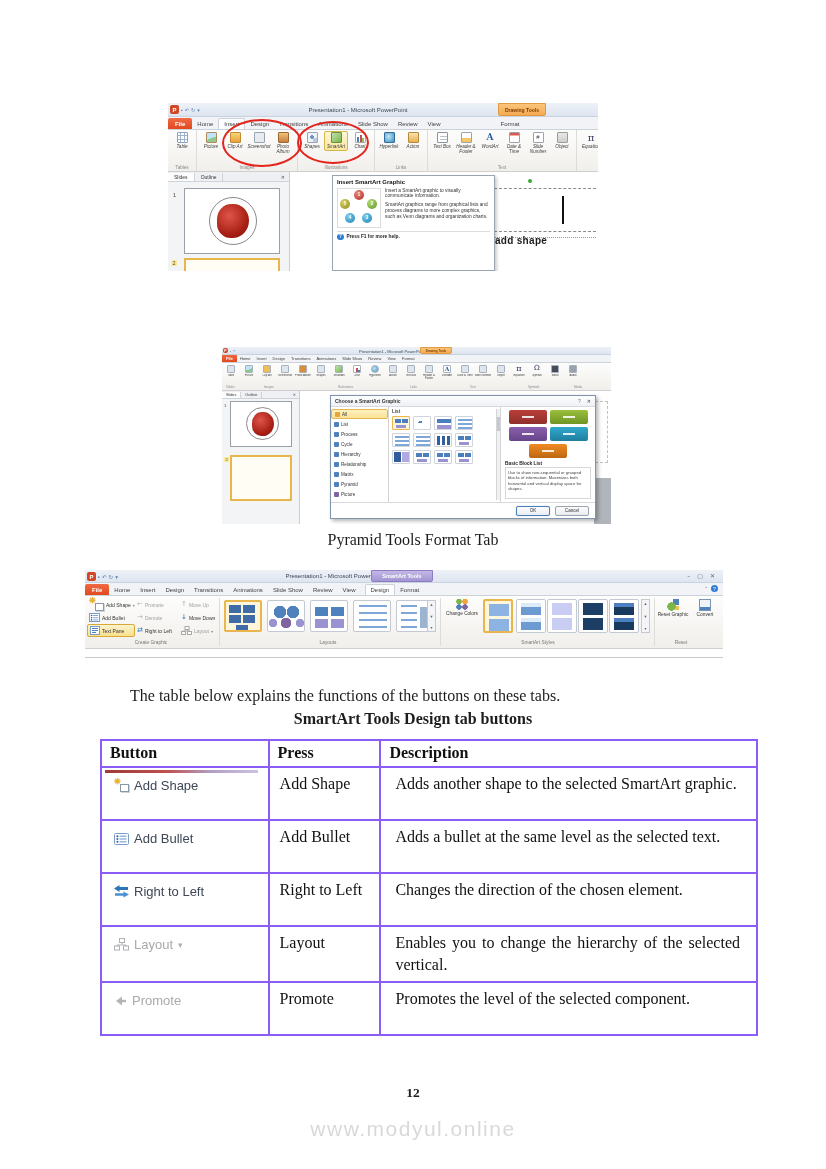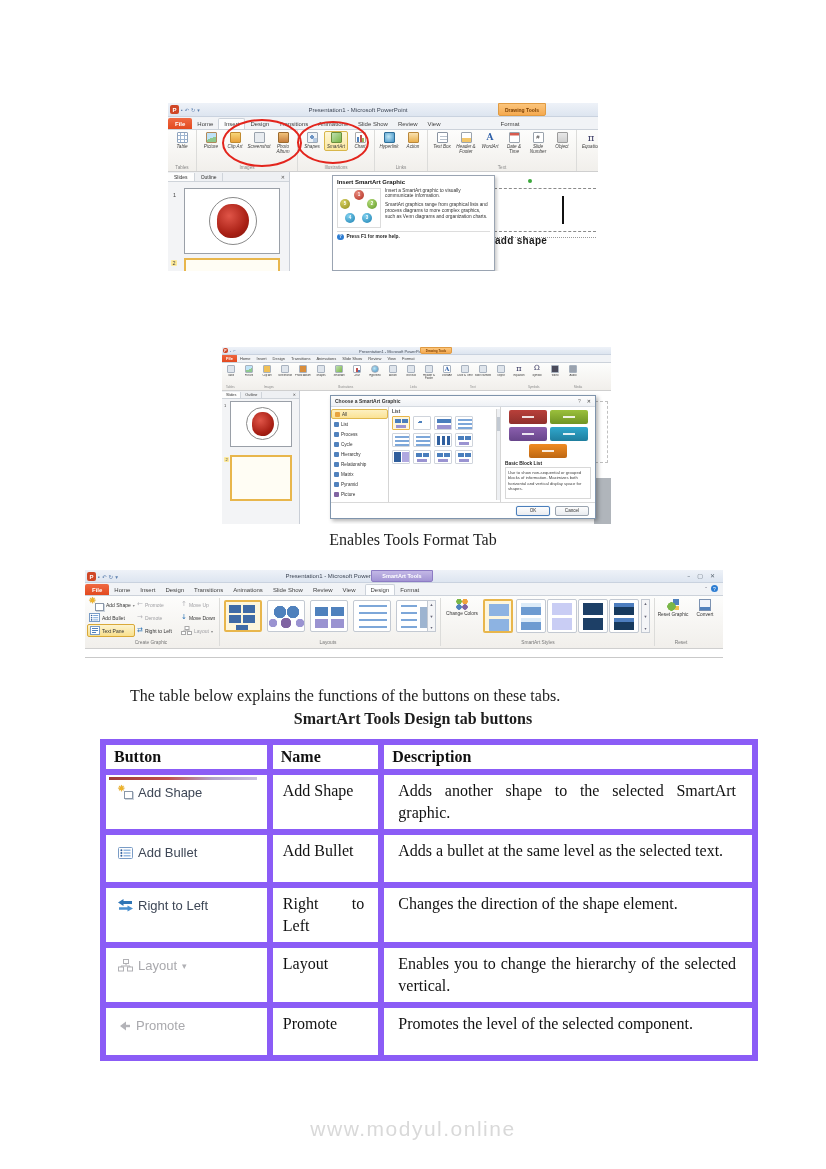--- a/index.html
+++ b/index.html
@@ -251,21 +251,21 @@
 .st3{background-image:linear-gradient(#c9cdf4,#c9cdf4),linear-gradient(#c9cdf4,#c9cdf4);background-size:20px 12px;background-position:4px 3px,4px 18px}
 .st4{background-image:linear-gradient(#1d3f66,#1d3f66),linear-gradient(#1d3f66,#1d3f66);background-size:20px 12px;background-position:4px 3px,4px 18px}
 .st5{background-image:linear-gradient(#4d7ebf 0 30%,#173a5e 30%),linear-gradient(#4d7ebf 0 30%,#173a5e 30%);background-size:20px 12px;background-position:4px 3px,4px 18px}
 .s3reset{position:absolute;top:3px;width:32px;display:flex;flex-direction:column;align-items:center;text-align:center;font-size:4.8px;line-height:1.15;color:#333}
 .rg-ic{width:13px;height:12px;margin-bottom:1px;background-image:radial-gradient(circle 4px at 4.5px 7.5px,#7ab648 4px,transparent 4.5px),linear-gradient(#4f81bd,#4f81bd),linear-gradient(#f2c14e,#f2c14e);background-size:13px 12px,6px 6px,4px 4px;background-position:0 0,6px 0,8px 7px;background-repeat:no-repeat}
 .cv-ic{width:12px;height:12px;margin-bottom:1px;background:#eef3fa;border:1px solid #7d93b2;background-image:linear-gradient(#4f81bd,#4f81bd);background-size:10px 3px;background-position:0 7px;background-repeat:no-repeat}
 
 
 .doc-table{position:absolute;left:100px;top:739px;width:658px;border-collapse:collapse;
   font-family:"Liberation Serif",serif;font-size:16px;color:#111}
-.doc-table td,.doc-table th{border:6px solid #8b5cf6;vertical-align:top}
+.doc-table td,.doc-table th{border:2px solid #8b5cf6;vertical-align:top}
 .doc-table th{text-align:left;font-size:16px;padding:3px 8px;height:27px}
 .doc-table th:nth-child(1){width:168px}
 .doc-table th:nth-child(2){width:112px}
 .doc-table th:nth-child(3){width:378px}
 .doc-table tr.r{height:53px}
 .c-btn{position:relative;padding:10px 6px 4px 12px}
 .c-name{padding:5px 14px 5px 10px;text-align:justify;line-height:22px}
 .c-desc{padding:5px 16px 5px 14px;text-align:justify;line-height:22px}
 .tbtn{display:flex;align-items:center;gap:5px;font-family:"Liberation Sans",sans-serif;font-size:13px;color:#3e4756}
 .tbtn.dim{color:#a9a9ad}
@@ -666,21 +666,21 @@
           </div>
         </div>
         <div class="dlg-foot">
           <span class="dbtn ok">OK</span>
           <span class="dbtn">Cancel</span>
         </div>
       </div>
     </div>
   </div>
 
-  <p class="para caption">Enables Tools Format Tab</p>
+  <p class="para caption">Pyramid Tools Format Tab</p>
 
   <div class="shot shot3">
     <div class="ttl">
       <span class="qat">
         <span class="logo">P</span>
         <span class="g">▪</span>
         <span class="g">↶</span>
         <span class="g">↻</span>
         <span class="g">▾</span>
       </span>
@@ -826,21 +826,21 @@
     </div>
   </div>
 
   <p class="para tbl-title">SmartArt Tools Design tab buttons</p>
   <p class="para intro">The table below explains the functions of the buttons on these tabs.</p>
 
   <table class="doc-table">
     <tbody>
         <tr>
       <th>Button</th>
-      <th>Name</th>
+      <th>Press</th>
       <th>Description</th>
     </tr>
     <tr class="r">
       <td class="c-btn">
         <span class="stripe"></span>
         <span class="tbtn">
           <span class="as-ic">
                 <b class="star">✳</b>
                 <b class="rect"></b>
               </span>
@@ -872,21 +872,21 @@
       <td class="c-btn">
         <span class="tbtn">
           <svg width="15" height="13">
                 <path d="M0 3.5 L5.5 0 L5.5 2 L14 2 L14 5 L5.5 5 L5.5 7 Z" fill="#2e75b6"></path>
                 <path d="M15 9.5 L9.5 6.5 L9.5 8.2 L1 8.2 L1 10.8 L9.5 10.8 L9.5 12.5 Z" fill="#4a90d0"></path>
               </svg>
           <span>Right to Left</span>
         </span>
       </td>
       <td class="c-name">Right to Left</td>
-      <td class="c-desc">Changes the direction of the shape element.</td>
+      <td class="c-desc">Changes the direction of the chosen element.</td>
     </tr>
     <tr class="r">
       <td class="c-btn">
         <span class="tbtn dim">
           <svg width="15" height="13">
                 <rect x="5.5" y="0.5" width="5" height="4" fill="#fff" stroke="#b0b0b4"></rect>
                 <rect x="0.5" y="8" width="5" height="4" fill="#fff" stroke="#b0b0b4"></rect>
                 <rect x="9.5" y="8" width="5" height="4" fill="#fff" stroke="#b0b0b4"></rect>
                 <path d="M8 4.5 v1.8 M3 8 v-1 h9 v1" stroke="#b0b0b4" fill="none"></path>
               </svg>
@@ -906,14 +906,15 @@
               </svg>
           <span>Promote</span>
         </span>
       </td>
       <td class="c-name">Promote</td>
       <td class="c-desc">Promotes the level of the selected component.</td>
     </tr>
   </tbody>
     </table>
 
+  <p class="para pagenum">12</p>
   <p class="para watermark">www.modyul.online</p>
 </div>
 
 </body></html>

